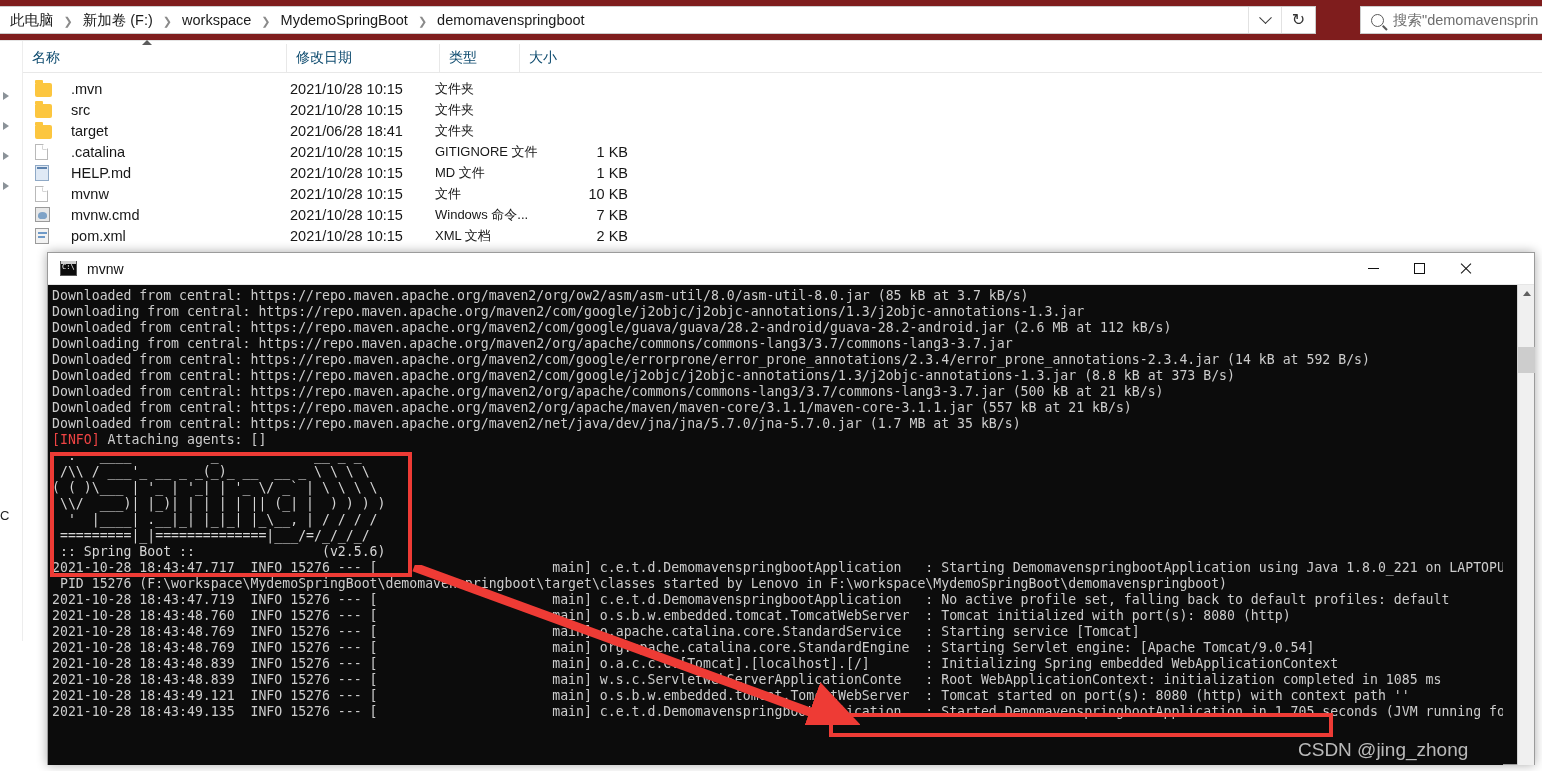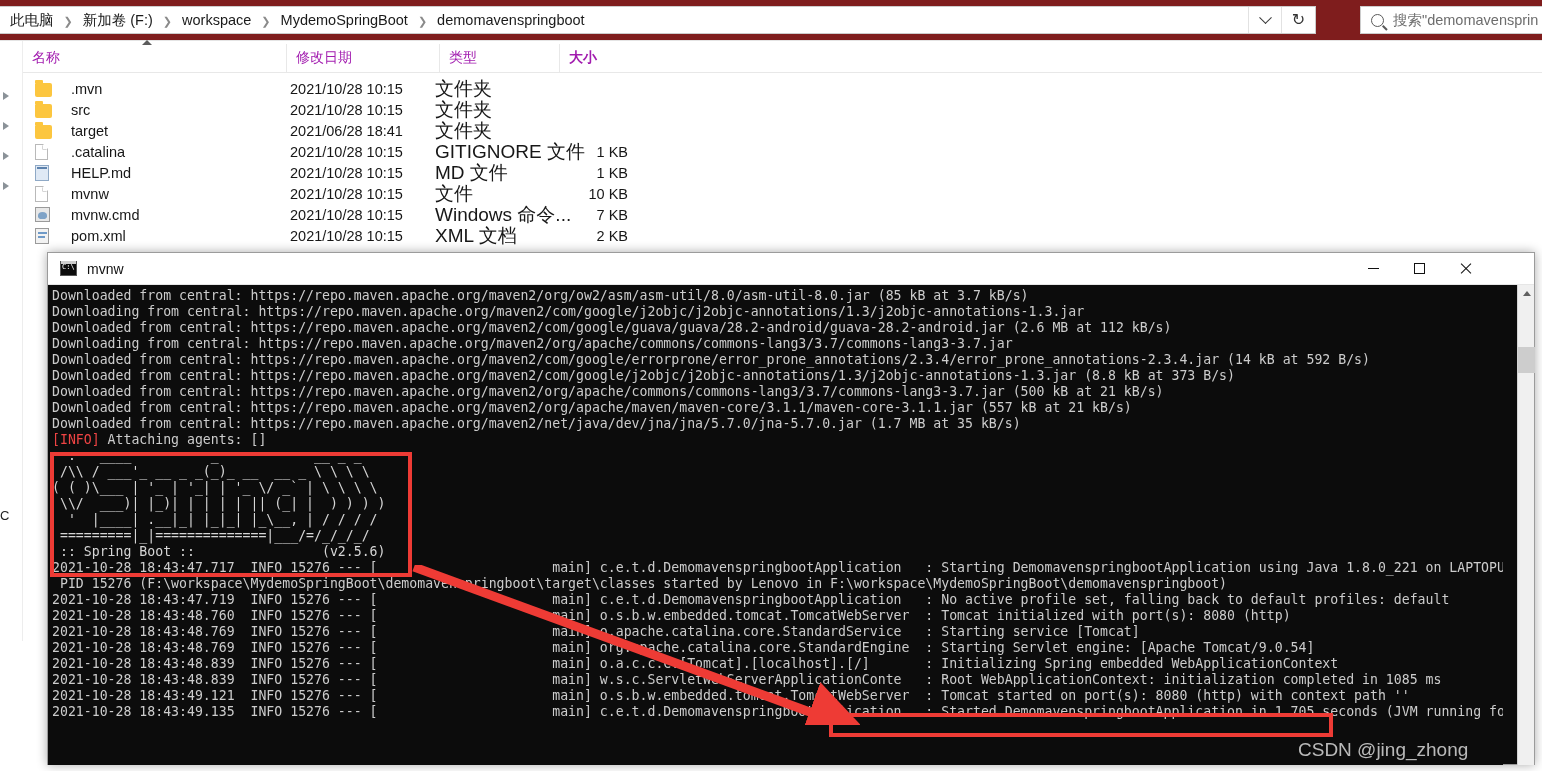--- a/index.html
+++ b/index.html
@@ -78,39 +78,39 @@
     font-family:"Liberation Sans",sans-serif;
   }
 
   
   .colheads{
     position:absolute; left:23px; top:44px; width:1519px; height:28px;
     background:#ffffff;
   }
   .colhead{
     position:absolute; top:0; height:28px; display:flex; align-items:center;
-    font-size:14px; color:#a21caf; border-left:1px solid #e8e8e8; padding-left:9px;
+    font-size:14px; color:#0c4a6e; border-left:1px solid #e8e8e8; padding-left:9px;
   }
   .colhead:first-child{ border-left:none; }
   .sortcaret{
     position:absolute; left:142px; top:40px; width:0;height:0;
     border-left:5px solid transparent; border-right:5px solid transparent;
     border-bottom:5px solid #5c5c5c;
   }
   .headline{
     position:absolute; left:23px; top:72px; width:1519px; height:1px; background:#e8e8e8;
   }
 
   
   .filelist{ position:absolute; left:23px; top:78px; width:1300px; }
   .filerow{ position:relative; height:21px; display:flex; align-items:center; }
   .f-icon{ position:absolute; left:12px; width:17px; height:16px; }
   .f-name{ position:absolute; left:48px; font-size:14.5px; color:#171717; white-space:nowrap;}
   .f-date{ position:absolute; left:267px; font-size:14.5px; color:#171717; white-space:nowrap;}
-  .f-type{ position:absolute; left:412px; font-size:19px; color:#171717; white-space:nowrap;}
+  .f-type{ position:absolute; left:412px; font-size:13px; color:#171717; white-space:nowrap;}
   .f-size{ position:absolute; left:520px; width:85px; text-align:right; font-size:14.5px; color:#171717; white-space:nowrap;}
 
   .ico-folder{
     width:17px;height:14px;background:#fcc63f;border-radius:1px 2px 2px 2px;position:relative;
     margin-top:2px;
   }
   .ico-folder:before{
     content:"";position:absolute;left:0;top:-3px;width:8px;height:3px;background:#fcc63f;border-radius:1px 1px 0 0;
   }
   .ico-file{
@@ -255,21 +255,21 @@
     <span class="chev" style="top:111px"></span>
     <span class="chev" style="top:141px"></span>
   </div>
   <div class="navdivider"></div>
   <div class="nav-partial">C</div>
 
   <div class="colheads" id="colheads">
       <div class="colhead" style="left: 0px; width: 263px;">名称</div>
       <div class="colhead" style="left: 263px; width: 145px;">修改日期</div>
       <div class="colhead" style="left: 408px; width: 108px; margin-left: 8px;">类型</div>
-      <div class="colhead" style="left: 536px; width: 90px; font-weight: bold;">大小</div>
+      <div class="colhead" style="left: 496px; width: 90px;">大小</div>
     </div>
   <div class="sortcaret"></div>
   <div class="headline"></div>
 
   <div class="filelist" id="filelist">
       <div class="filerow">
         <span class="f-icon ico-folder"></span>
         <span class="f-name">.mvn</span>
         <span class="f-date">2021/10/28 10:15</span>
         <span class="f-type">文件夹</span>

